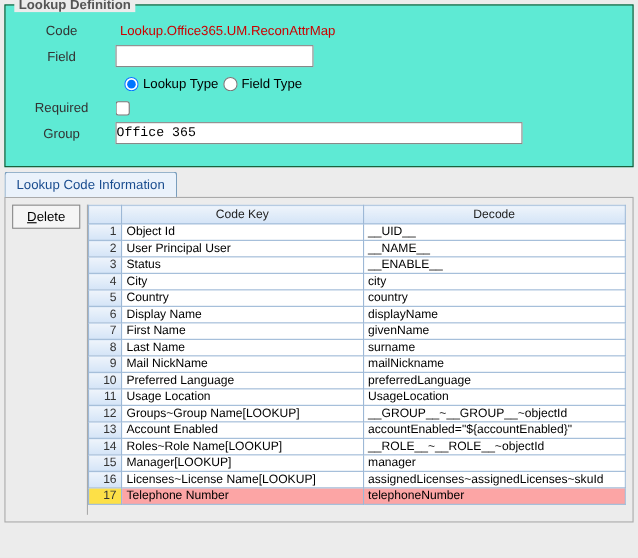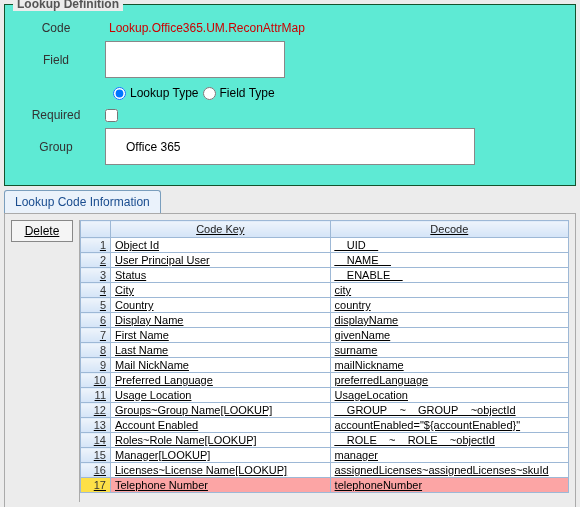--- a/index.html
+++ b/index.html
@@ -35,23 +35,23 @@
   }
   .form-label {
     width: 90px;
     text-align: center;
     padding-right: 8px;
     color: #333;
   }
   .text-input {
     border: 1px solid #888;
     background: #fff;
-    height: 37px;
-    padding: 2px 20px;
-    font-family: Liberation Sans, sans-serif;
+    height: 20px;
+    padding: 2px 0;
+    font-family: Liberation Mono, monospace;
     font-size: 12px;
   }
   .code-value {
     color: #c00;
     font-size: 12px;
     padding-left: 4px;
   }
   .radio-group {
     display: flex;
     gap: 4px;
@@ -62,21 +62,20 @@
   .radio-item {
     display: flex;
     align-items: center;
     gap: 4px;
   }
   input[type=radio], input[type=checkbox] {
     margin: 0;
   }
   .tab-container {
     margin: 2px 4px;
-    text-decoration: underline;
   }
   .tab {
     display: inline-block;
     border: 1px solid #7a9ebd;
     border-bottom: none;
     background: #eaf2fb;
     padding: 4px 10px;
     font-size: 12px;
     color: #1a4d8f;
     border-radius: 3px 3px 0 0;

